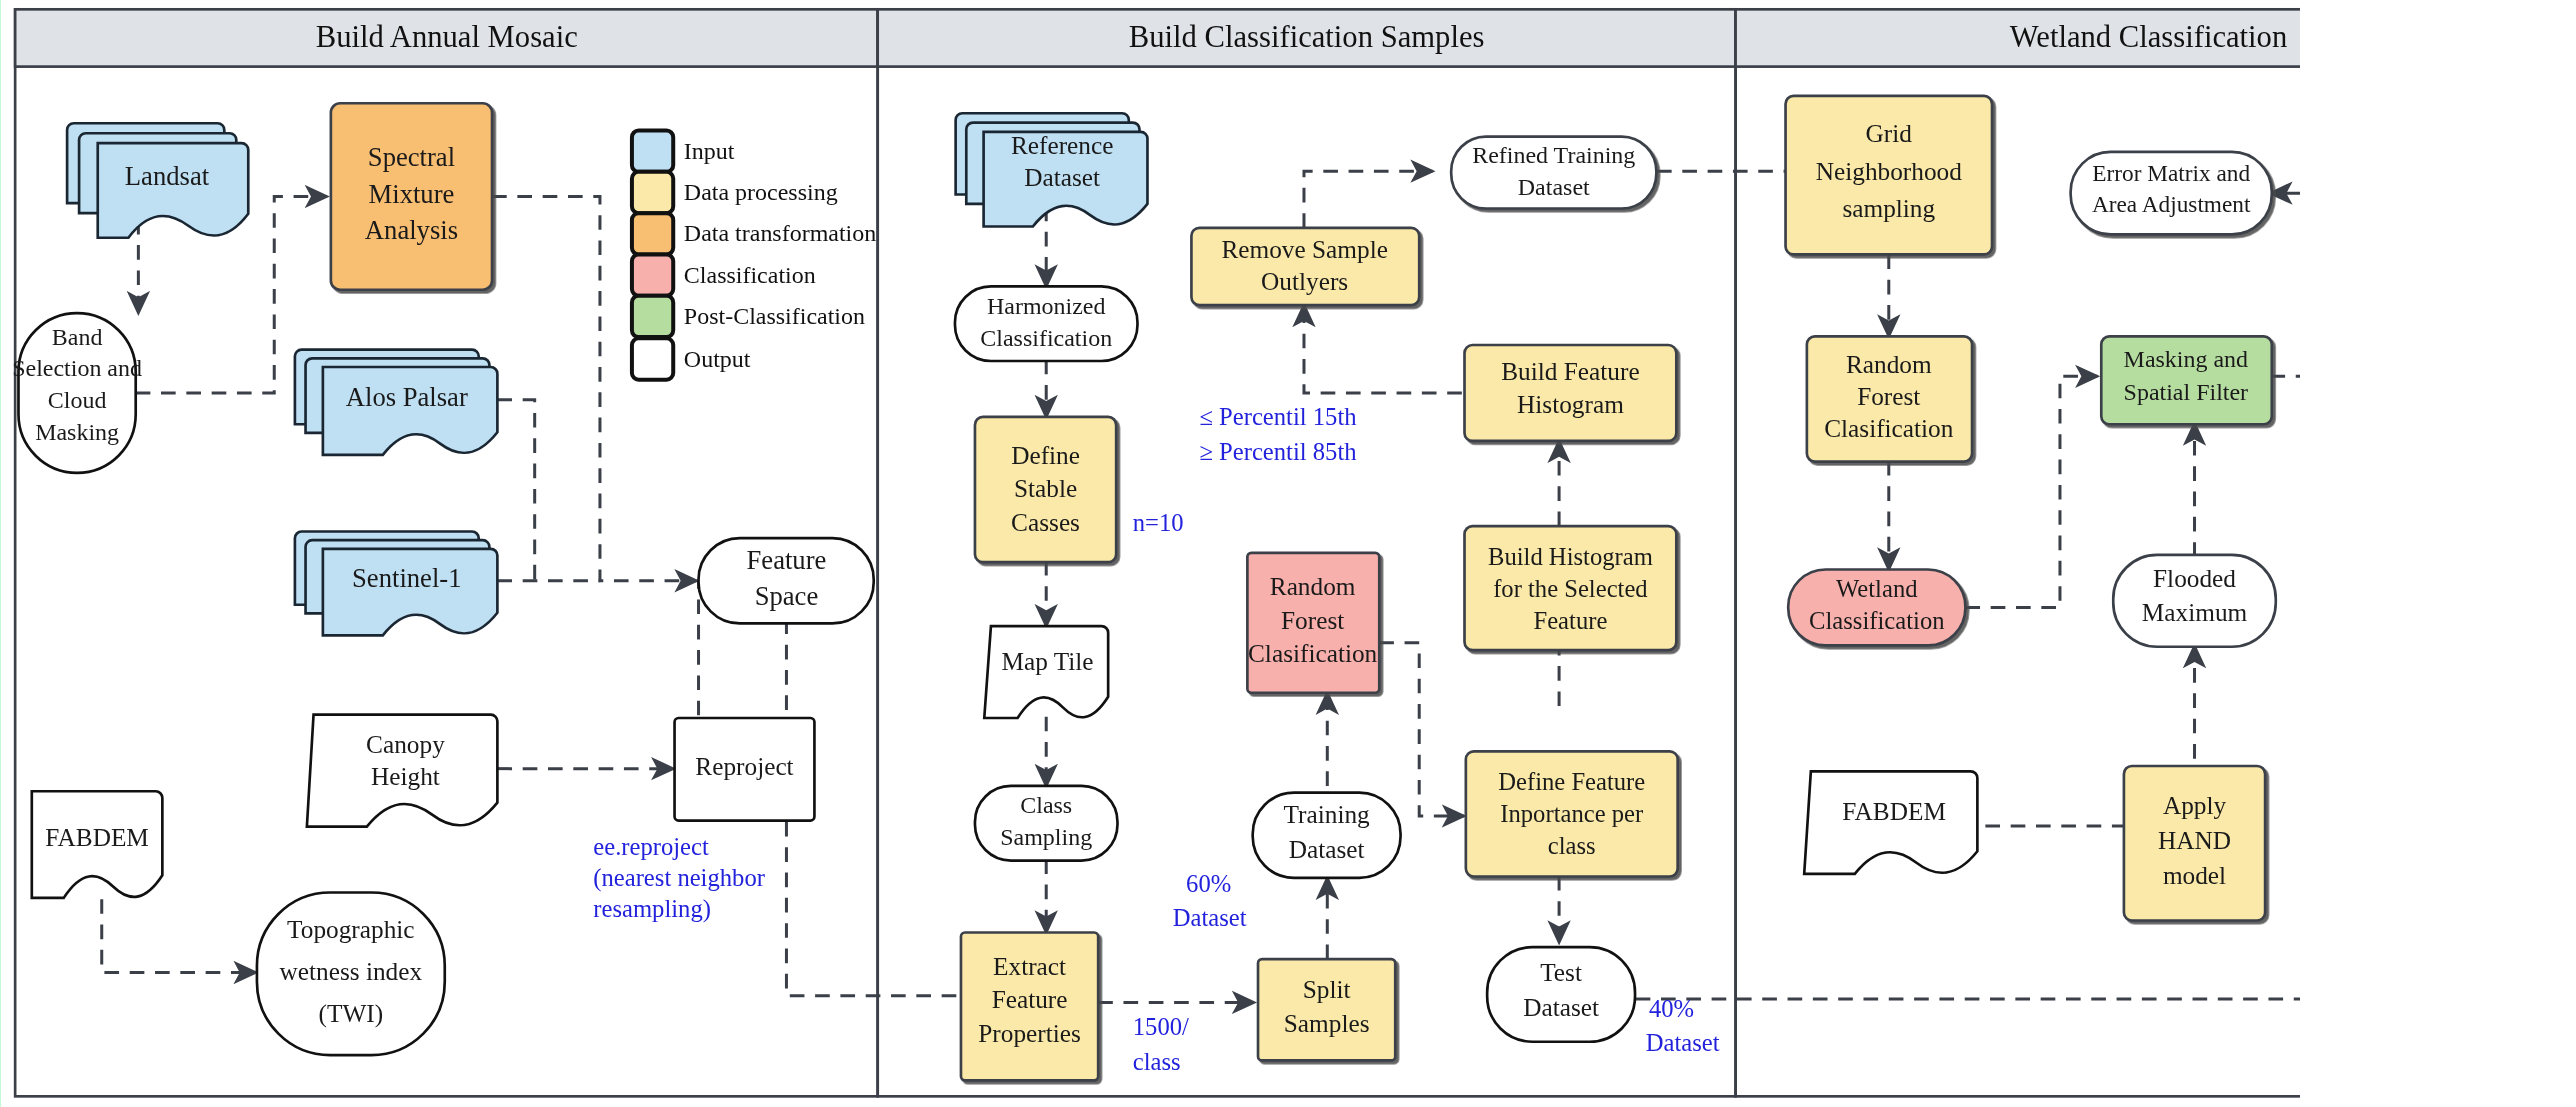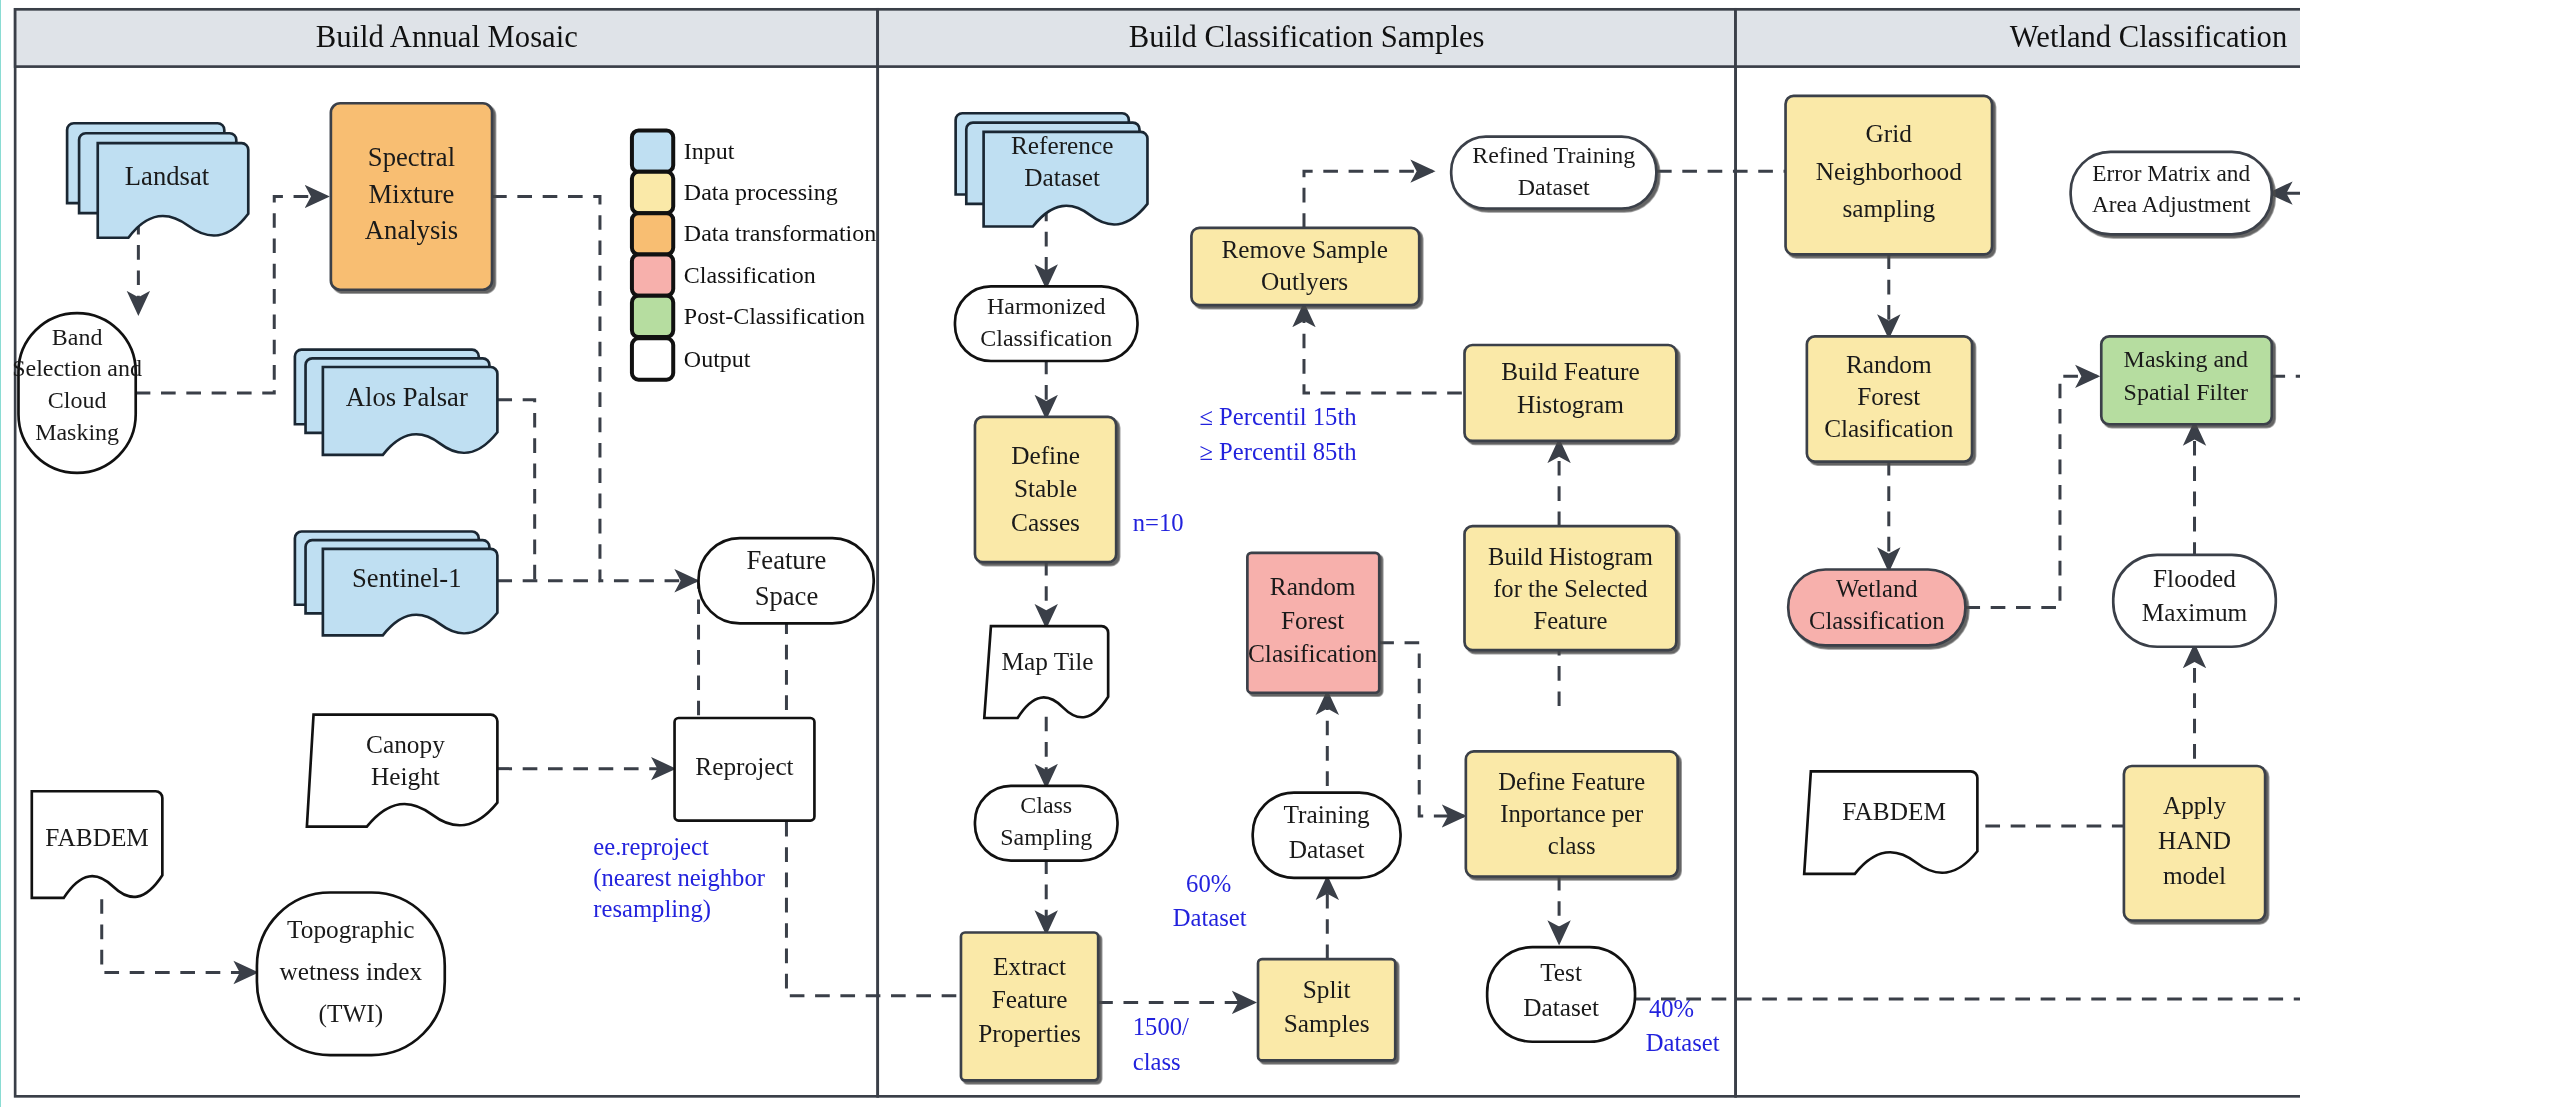--- a/index.html
+++ b/index.html
@@ -1,17 +1,17 @@
 <!DOCTYPE html>
 <html style="font-size:10.7px"><head>
 <meta charset="utf-8">
 <style>
   html,body{margin:0;padding:0;background:#ffffff;}
   body{width:2576px;height:1107px;font-family:"Liberation Serif",serif;}
-  #stage{position:relative;width:2300px;height:1107px;overflow:hidden;background:#14b8a6;}
+  #stage{position:relative;width:2300px;height:1107px;overflow:hidden;background:#86efac;}
   svg{display:block;}
   .nodelabel{font-family:"Liberation Serif",serif;fill:#1a1a1a;text-anchor:middle;dominant-baseline:middle;}
   .annot{font-family:"Liberation Serif",serif;fill:#2222dd;text-anchor:start;dominant-baseline:middle;}
   .paneltitle{font-family:"Liberation Serif",serif;fill:#111;text-anchor:middle;dominant-baseline:middle;}
   .legtext{font-family:"Liberation Serif",serif;fill:#111;text-anchor:start;dominant-baseline:middle;}
 </style>
 </head>
 <body>
 
 <div id="stage">

